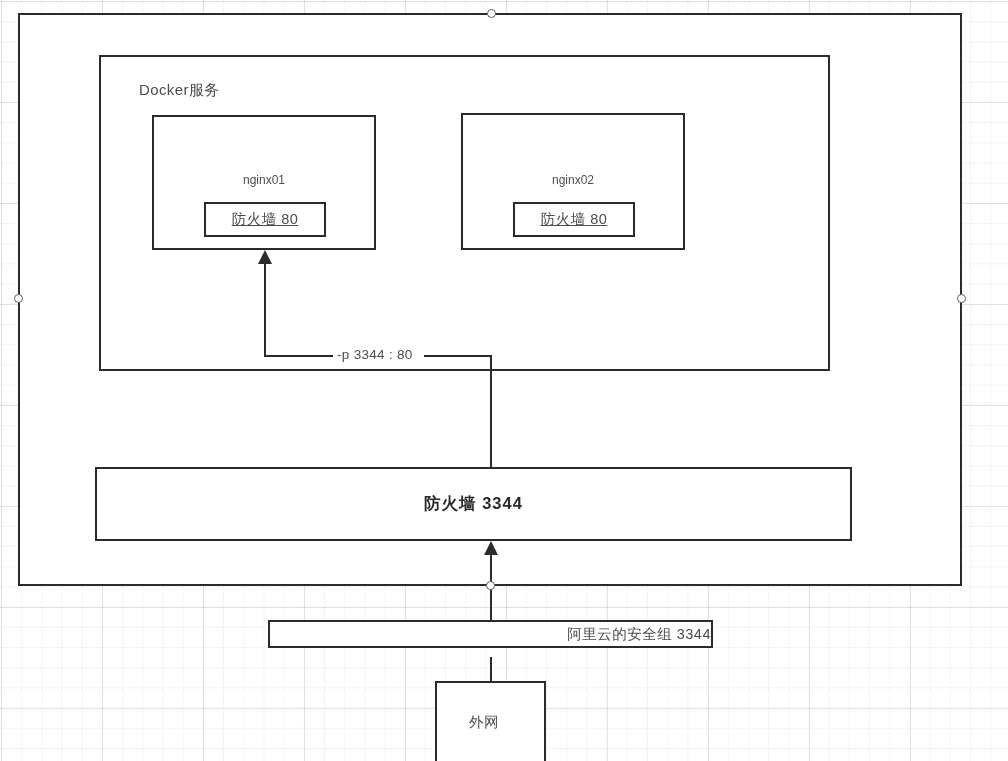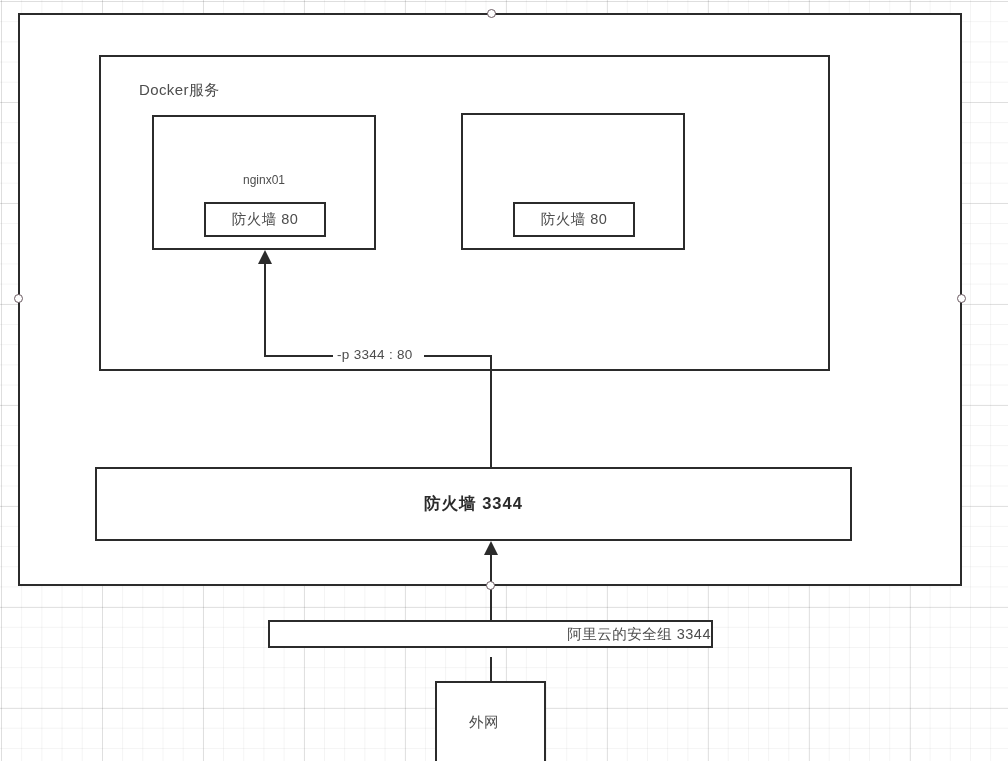--- a/index.html
+++ b/index.html
@@ -88,20 +88,21 @@
     letter-spacing: 0.4px;
   }
   .node-title {
     font-size: 12px;
     color: #4d4d4d;
   }
   .inner-port {
     font-size: 14.5px;
     color: #4d4d4d;
     letter-spacing: 0.5px;
+    text-decoration: underline;
   }
   #fw-3344-text {
     font-size: 16.5px;
     font-weight: bold;
     color: #2b2b2b;
     letter-spacing: 1px;
   }
   #sg-text {
     font-size: 14.5px;
     color: #4d4d4d;
@@ -133,20 +134,21 @@
 
   <div class="lbl" id="docker-label" style="left:139px; top:82px;">Docker服务</div>
 
   <div class="box" id="nginx01-box" style="left:152px; top:115px; width:224px; height:135px;"></div>
   <div class="lbl node-title centered" style="left:152px; top:172px; width:224px; height:16px;">nginx01</div>
   <div class="box box-thin centered" style="left:204px; top:202px; width:122px; height:35px;">
     <span class="inner-port">防火墙  80</span>
   </div>
 
   <div class="box" id="nginx02-box" style="left:461px; top:113px; width:224px; height:137px;"></div>
+  <div class="lbl node-title centered" style="left:461px; top:172px; width:224px; height:16px;">nginx02</div>
   <div class="box box-thin centered" style="left:513px; top:202px; width:122px; height:35px;">
     <span class="inner-port">防火墙  80</span>
   </div>
 
   <div class="conn v-line" style="left:264px; top:263px; height:93px;"></div>
   <div class="arrowhead" style="left:258px; top:250px;"></div>
 
   <div class="conn h-line" style="left:264px; top:355px; width:70px;"></div>
   <div class="conn h-line" style="left:424px; top:355px; width:68px;"></div>
 

